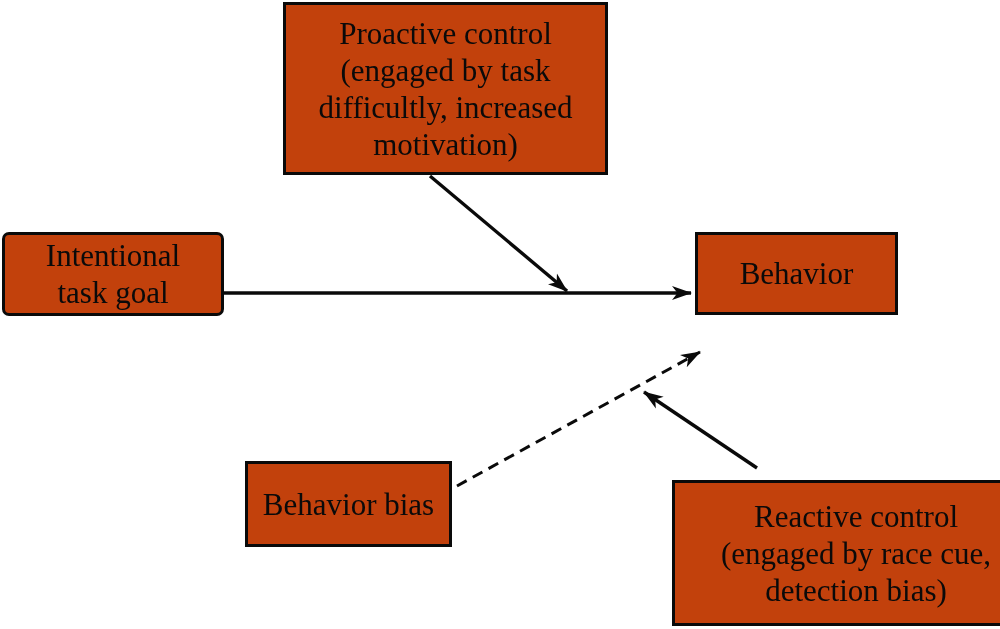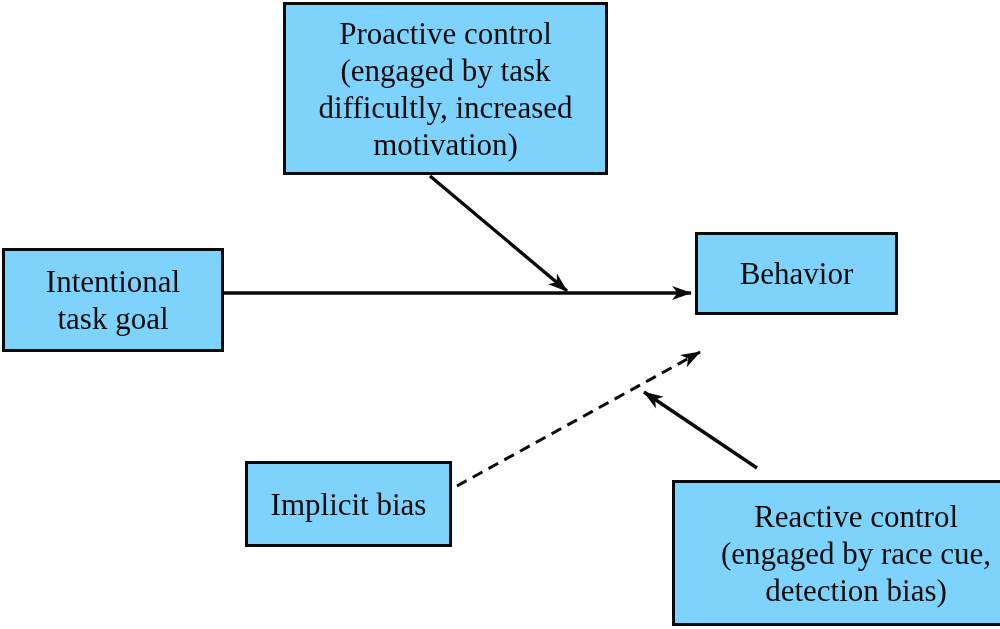--- a/index.html
+++ b/index.html
@@ -13,35 +13,35 @@
     height: 629px;
     background: #ffffff;
     font-family: "Liberation Serif", "DejaVu Serif", serif;
     color: #0a0a0a;
     overflow: hidden;
   }
   .node {
     position: absolute;
     box-sizing: border-box;
     border: 3px solid #0a0a0a;
-    background: #7dd3fc;
+    background: #c2410c;
     display: flex;
     align-items: center;
     justify-content: flex-start;
     text-align: center;
     font-size: 31px;
     line-height: 37px;
   }
   .node .label {
     white-space: pre-line;
     display: block;
     width: 100%;
   }
   #node-proactive   { left: 283px; top: 2px;   width: 325px; height: 173px; }
-  #node-intentional { left: 2px;   top: 248px; width: 222px; height: 104px; }
+  #node-intentional { left: 2px;   top: 232px; width: 222px; height: 84px; border-radius: 7px; }
   #node-behavior    { left: 695px; top: 232px; width: 203px; height: 83px; }
   #node-implicit    { left: 245px; top: 461px; width: 207px; height: 86px;  }
   #node-reactive    { left: 672px; top: 480px; width: 368px; height: 146px; }
 
   #arrows {
     position: absolute;
     left: 0; top: 0;
     width: 1000px;
     height: 629px;
     pointer-events: none;
@@ -71,21 +71,21 @@
   <div class="node" id="node-intentional">
     <span class="label">Intentional
 task goal</span>
   </div>
 
   <div class="node" id="node-behavior">
     <span class="label">Behavior</span>
   </div>
 
   <div class="node" id="node-implicit">
-    <span class="label">Implicit bias</span>
+    <span class="label">Behavior bias</span>
   </div>
 
   <div class="node" id="node-reactive">
     <span class="label">Reactive control
 (engaged by race cue,
 detection bias)</span>
   </div>
 
   <svg id="arrows" viewBox="0 0 1000 629" xmlns="http://www.w3.org/2000/svg">
     <defs>

